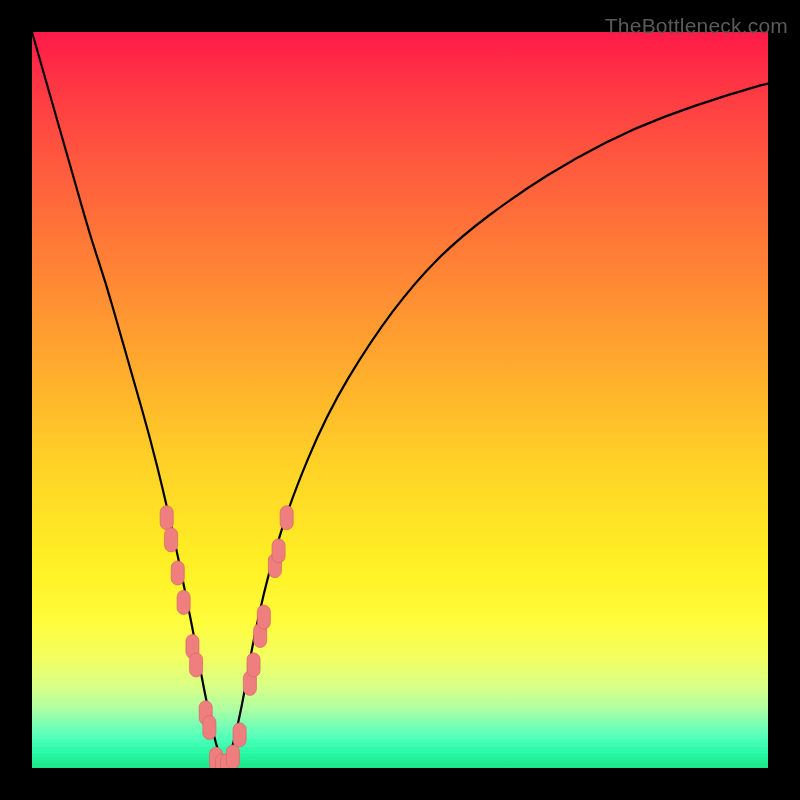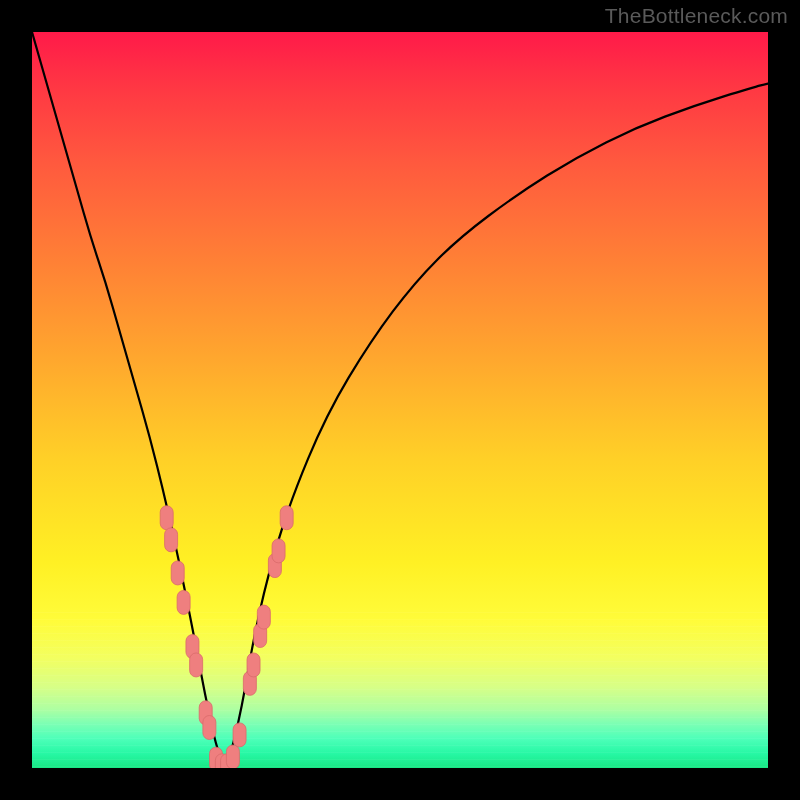--- a/index.html
+++ b/index.html
@@ -69,21 +69,21 @@
   }
   .curve {
     position: absolute;
     left: 0;
     top: 0;
     width: 736px;
     height: 736px;
   }
   .watermark {
     position: absolute;
-    top: 4px;
+    top: 14px;
     right: 12px;
     color: #5a5a5a;
     font-size: 21px;
     font-weight: 400;
     letter-spacing: 0.2px;
     user-select: none;
   }
 </style>
 </head>
 <body>

